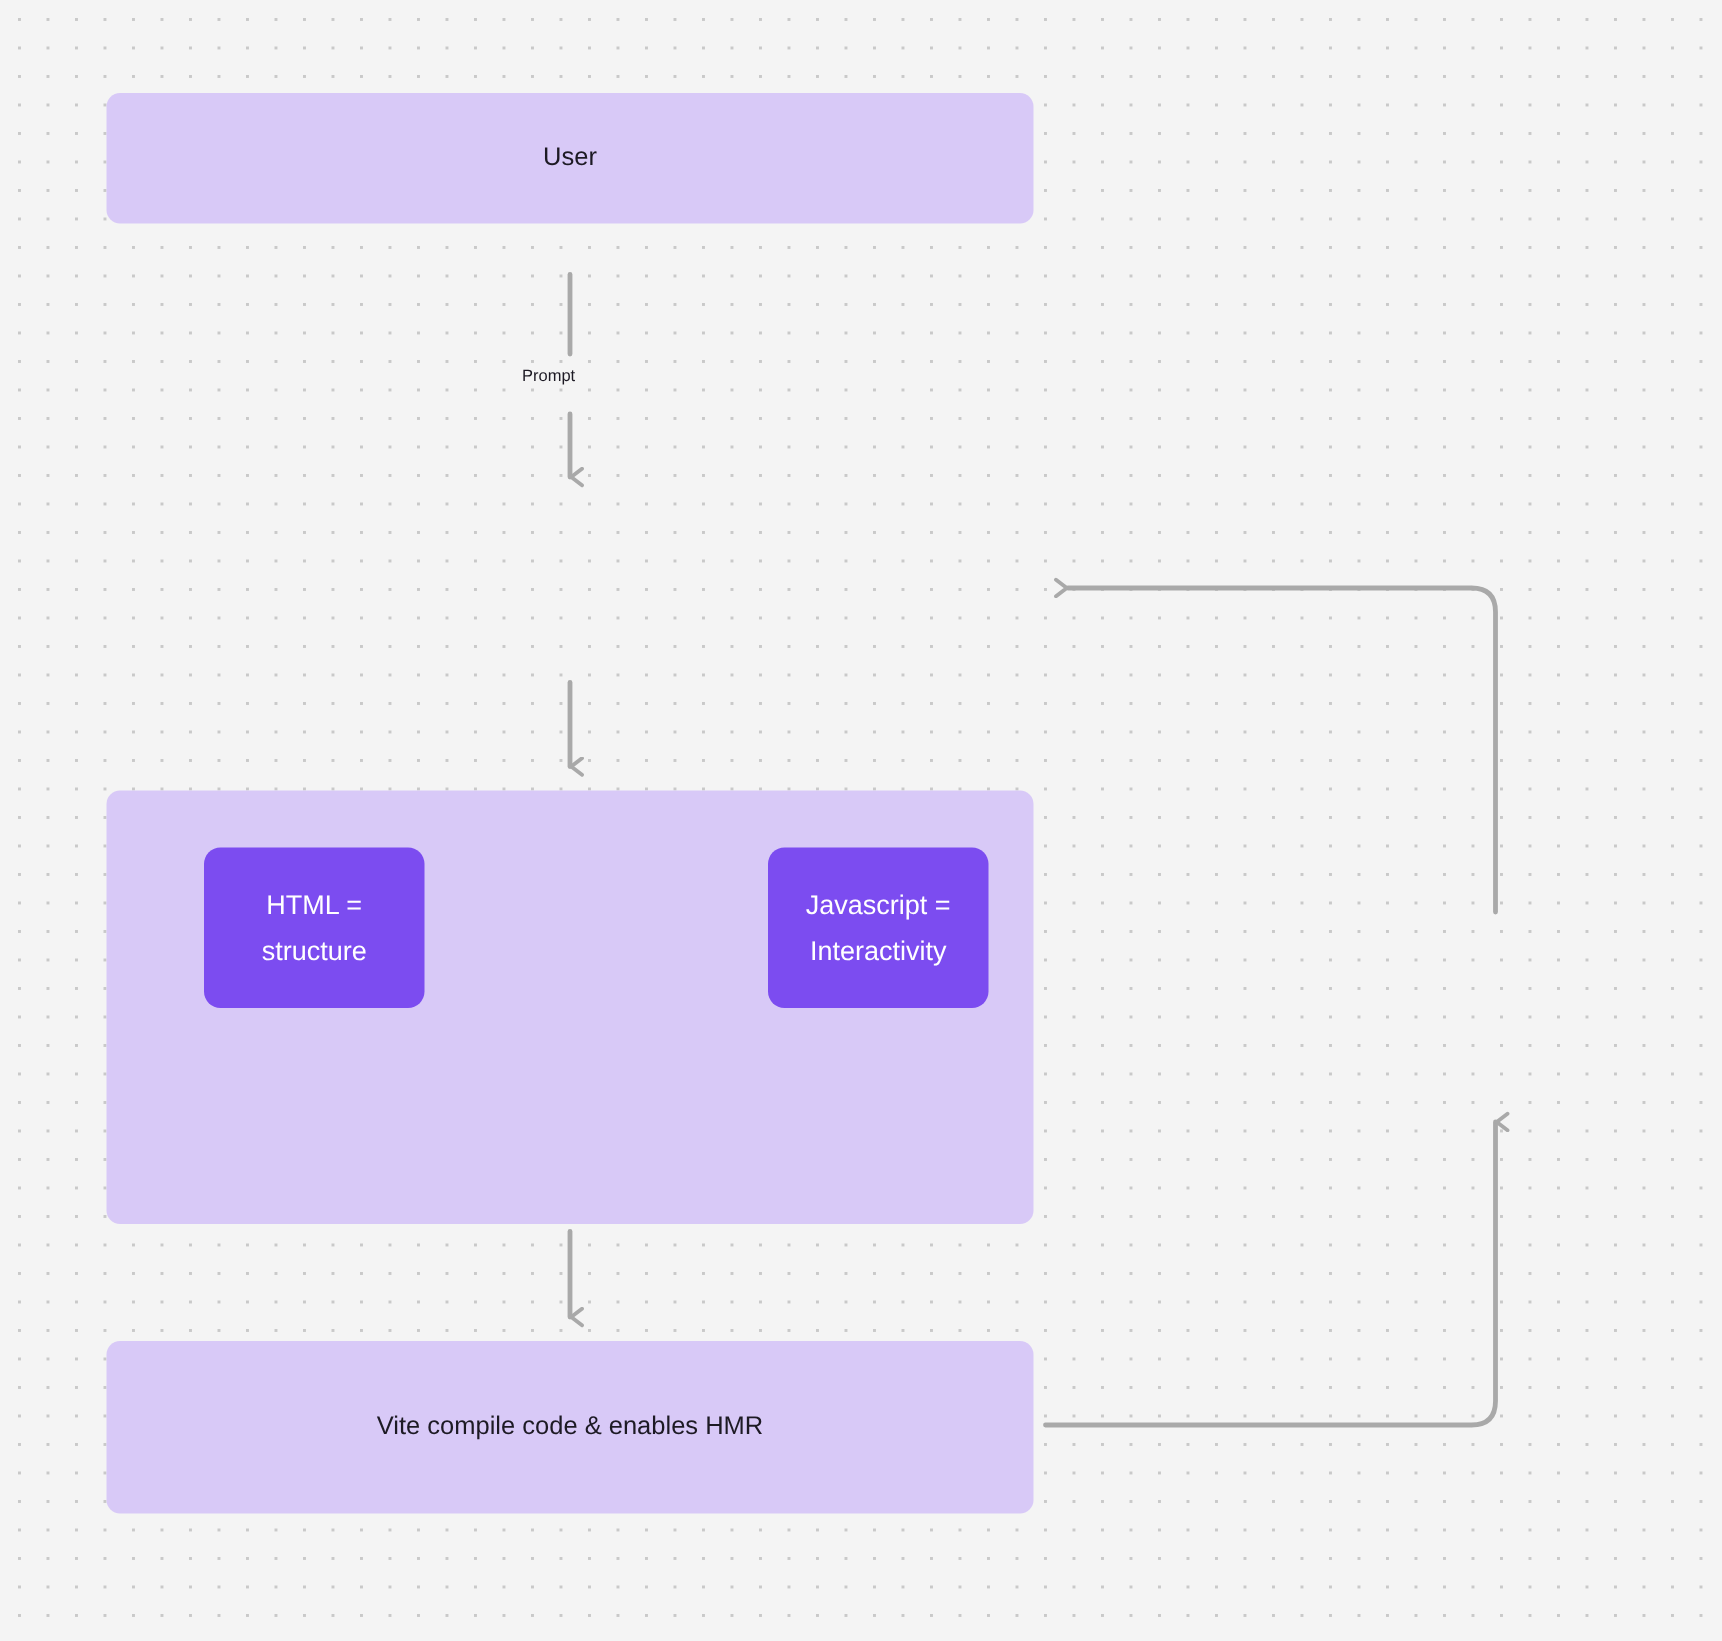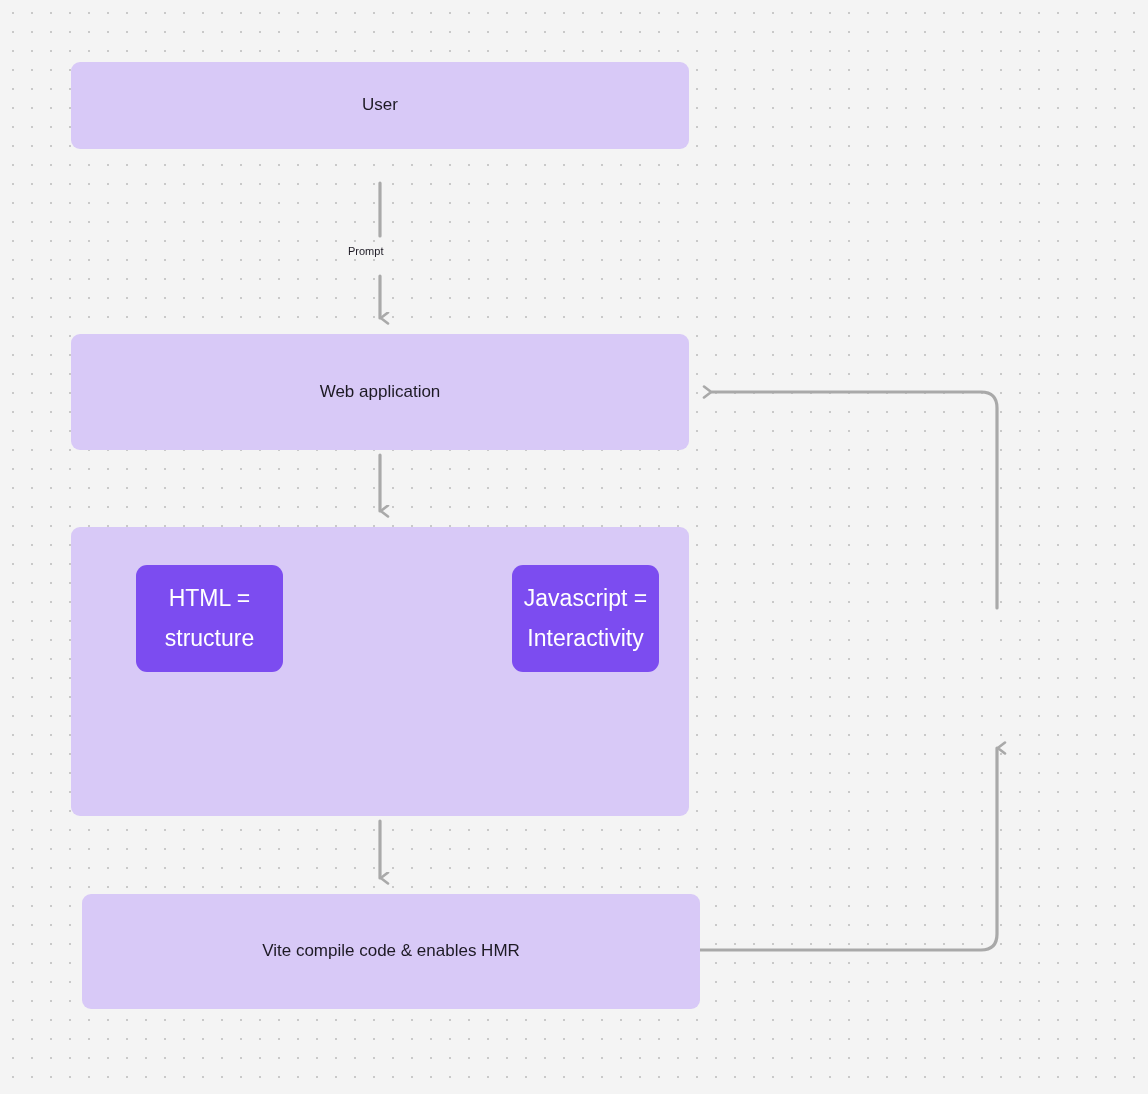--- a/index.html
+++ b/index.html
@@ -34,21 +34,21 @@
     color: #1d1a24;
     font-size: 17px;
     line-height: 1.45;
     text-align: center;
   }
   
   #node-user      { left: 71px;  top: 62px;  width: 618px; height: 87px; }
   #node-webapp    { left: 71px;  top: 334px; width: 618px; height: 116px; }
   #node-components{ left: 71px;  top: 527px; width: 618px; height: 289px;
                     align-items: flex-start; justify-content: flex-start; }
-  #node-vite      { left: 71px;  top: 894px; width: 618px; height: 115px; margin-left: 11px; }
+  #node-vite      { left: 71px;  top: 894px; width: 618px; height: 115px; }
   #node-render    { left: 903px; top: 613px; width: 189px; height: 116px; }
 
   
   .inner-wrap {
     position: absolute;
     left: 0;
     top: 0;
     width: 100%;
     height: 100%;
     pointer-events: none;
@@ -58,21 +58,21 @@
     box-sizing: border-box;
     width: 147px;
     height: 107px;
     background: #7c4cf0;
     border-radius: 11px;
     color: #ffffff;
     display: flex;
     align-items: center;
     justify-content: center;
     text-align: center;
-    font-size: 23px;
+    font-size: 18px;
     line-height: 1.72;
     pointer-events: auto;
   }
   #chip-html { left: 65px;  top: 38px; }
   #chip-css  { left: 235px; top: 38px; }
   #chip-js   { left: 405px; top: 38px; margin-left: 36px; }
 
   #components-caption {
     position: absolute;
     left: 0;
@@ -137,23 +137,20 @@
 
     <path d="M 997,608 L 997,408 Q 997,392 981,392 L 712,392" fill="none" stroke="#a9a9a9" stroke-width="3.2" stroke-linecap="round" stroke-linejoin="round" marker-end="url(#arrow-left)"></path>
   </svg>
 
   <div class="node" id="node-user">
     <span>User</span>
   </div>
 
   <div class="edge-label" id="label-prompt">Prompt</div>
 
-  <div class="node" id="node-webapp">
-    <span>Web application</span>
-  </div>
 
   <div class="node" id="node-components">
     <div class="inner-wrap">
 
       <div class="chip" id="chip-html">
         <div>
           <span>HTML =</span><br>
           <span>structure</span>
         </div>
       </div>

